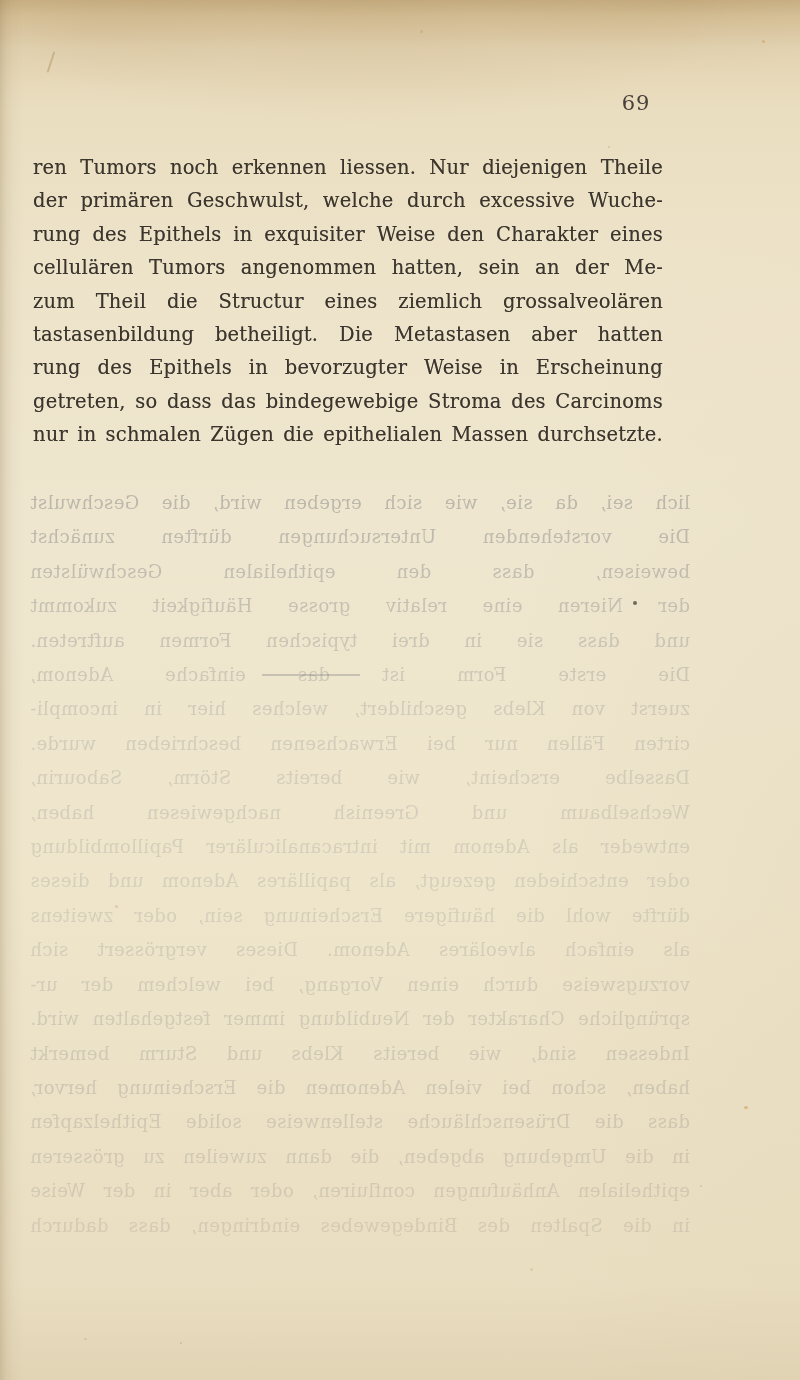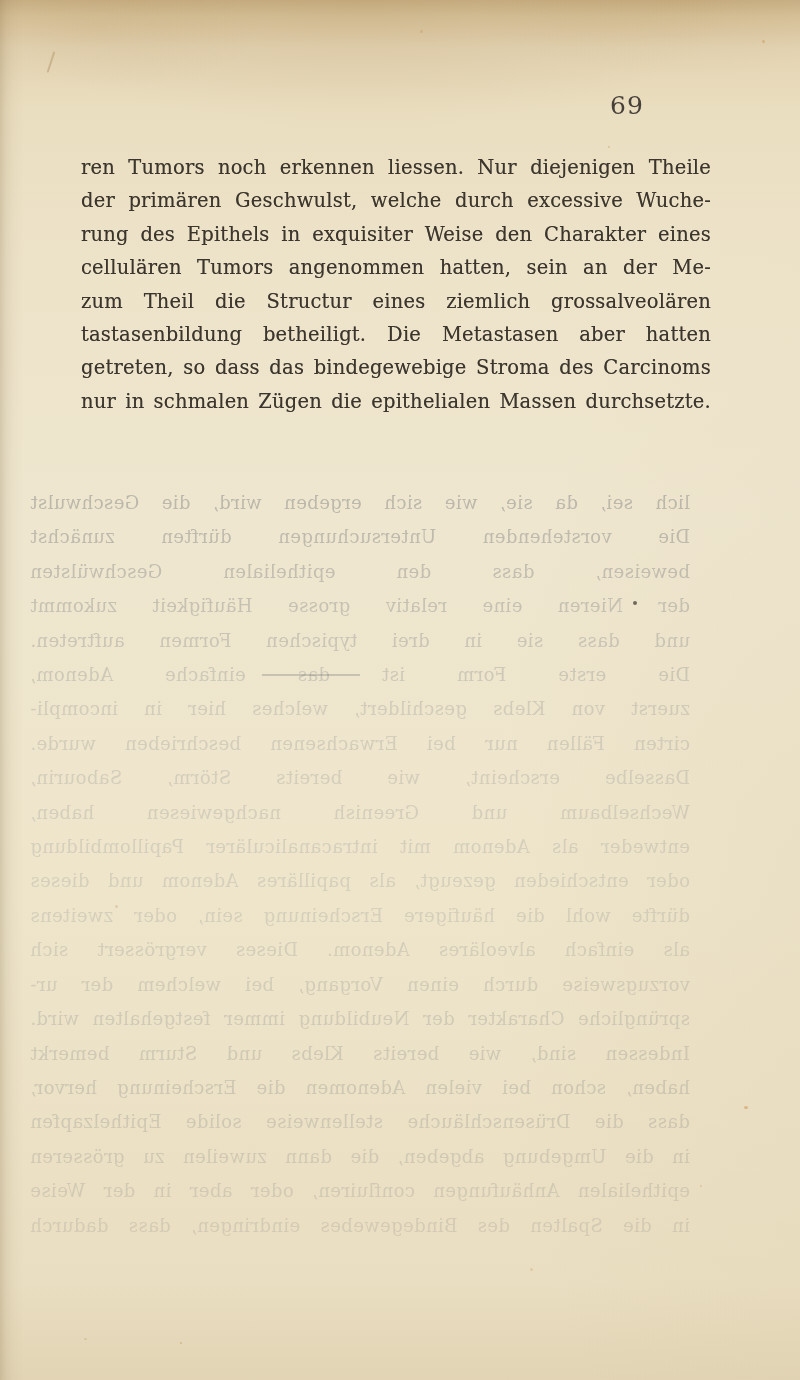--- a/index.html
+++ b/index.html
@@ -30,30 +30,30 @@
                       rgba(118,93,52,0.04) 13px, rgba(118,93,52,0) 24px);
   }
   
   .paper::after {
     content: ""; position: absolute; inset: 0;
     background: linear-gradient(0deg, rgba(140,108,58,0.07), transparent 7%);
   }
 
   .page-number {
     position: absolute; top: 91px; left: 610px; width: 52px;
-    font-size: 25px; color: #48413a; letter-spacing: 1px;
+    text-align: center;
+    font-size: 21px; color: #48413a; letter-spacing: 1px;
   }
 
   .main-text {
     position: absolute; left: 33px; top: 151px; width: 630px;
     font-size: 19.5px; line-height: 33.4px;
     color: #3b352d;
     letter-spacing: 0.2px;
     text-shadow: 0 0 0.5px rgba(59,53,45,0.55);
-    margin-left: 48px;
   }
   .text-line { text-align: justify; text-align-last: justify; }
 
   
   .bleedthrough {
     position: absolute; left: 30px; top: 486px; width: 660px;
     transform: scaleX(-1);
     filter: blur(0.7px);
     font-size: 18px; line-height: 34.4px;
     color: rgba(99,104,112,0.40);
@@ -105,20 +105,21 @@
 
 <div class="page-number">69</div>
 
 <div class="main-text">
     <div class="text-line">ren Tumors noch erkennen liessen.  Nur diejenigen Theile</div>
     <div class="text-line">der primären Geschwulst, welche durch excessive Wuche-</div>
     <div class="text-line">rung des Epithels in exquisiter Weise den Charakter eines</div>
     <div class="text-line">cellulären Tumors angenommen hatten, sein an der Me-</div>
     <div class="text-line">zum Theil die Structur eines ziemlich grossalveolären</div>
     <div class="text-line">tastasenbildung betheiligt.  Die Metastasen aber hatten</div>
+    <div class="text-line">rung des Epithels in bevorzugter Weise in Erscheinung</div>
     <div class="text-line">getreten, so dass das bindegewebige Stroma des Carcinoms</div>
     <div class="text-line">nur in schmalen Zügen die epithelialen Massen durchsetzte.</div>
   </div>
 
 <div class="ghost-rule"></div>
 
 <div class="bleedthrough">
     <div class="ghost-line">lich sei, da sie, wie sich ergeben wird, die Geschwulst</div>
     <div class="ghost-line">Die vorstehenden Untersuchungen dürften zunächst</div>
     <div class="ghost-line">beweisen, dass den epithelialen Geschwülsten</div>

